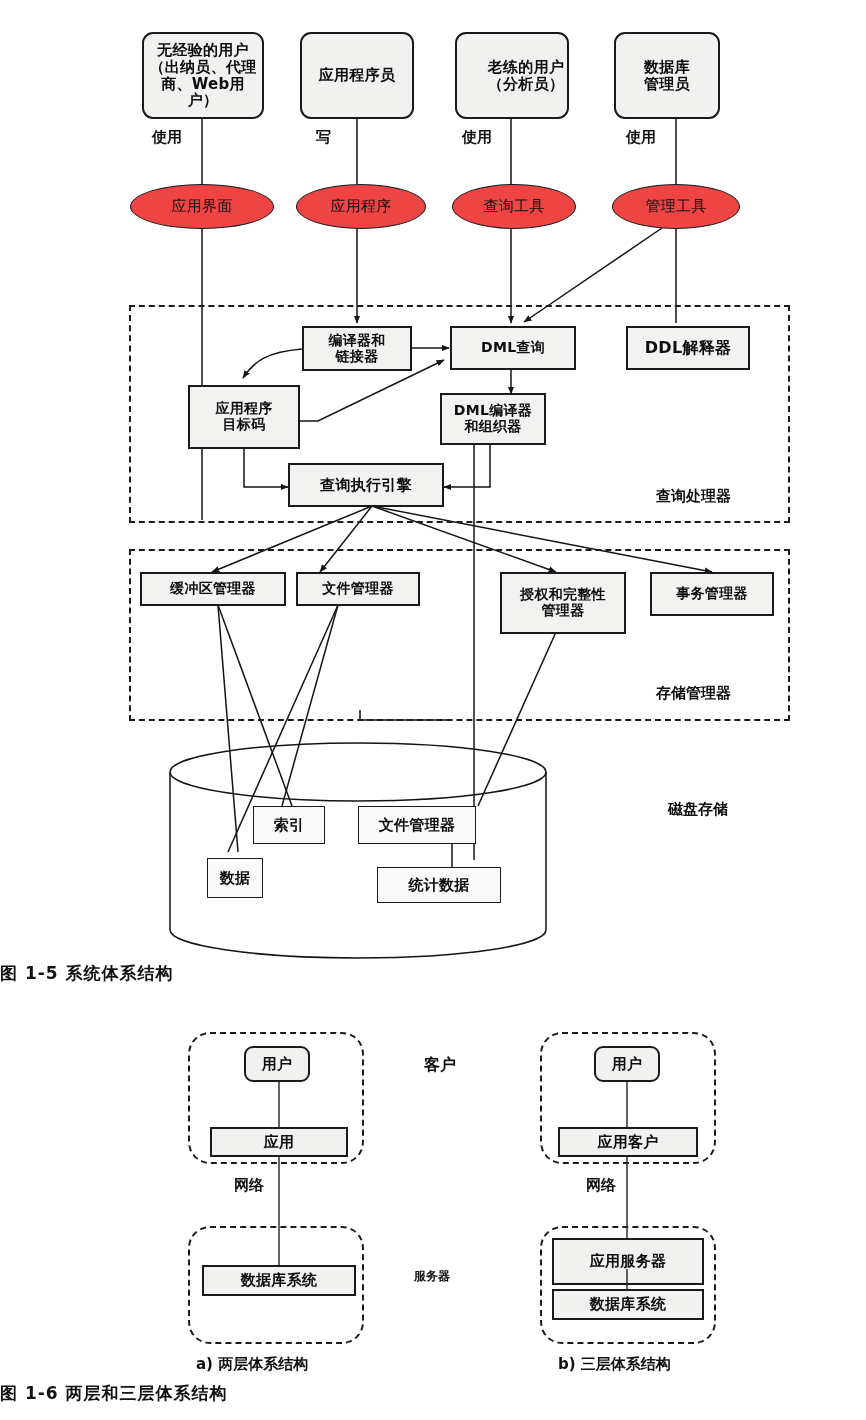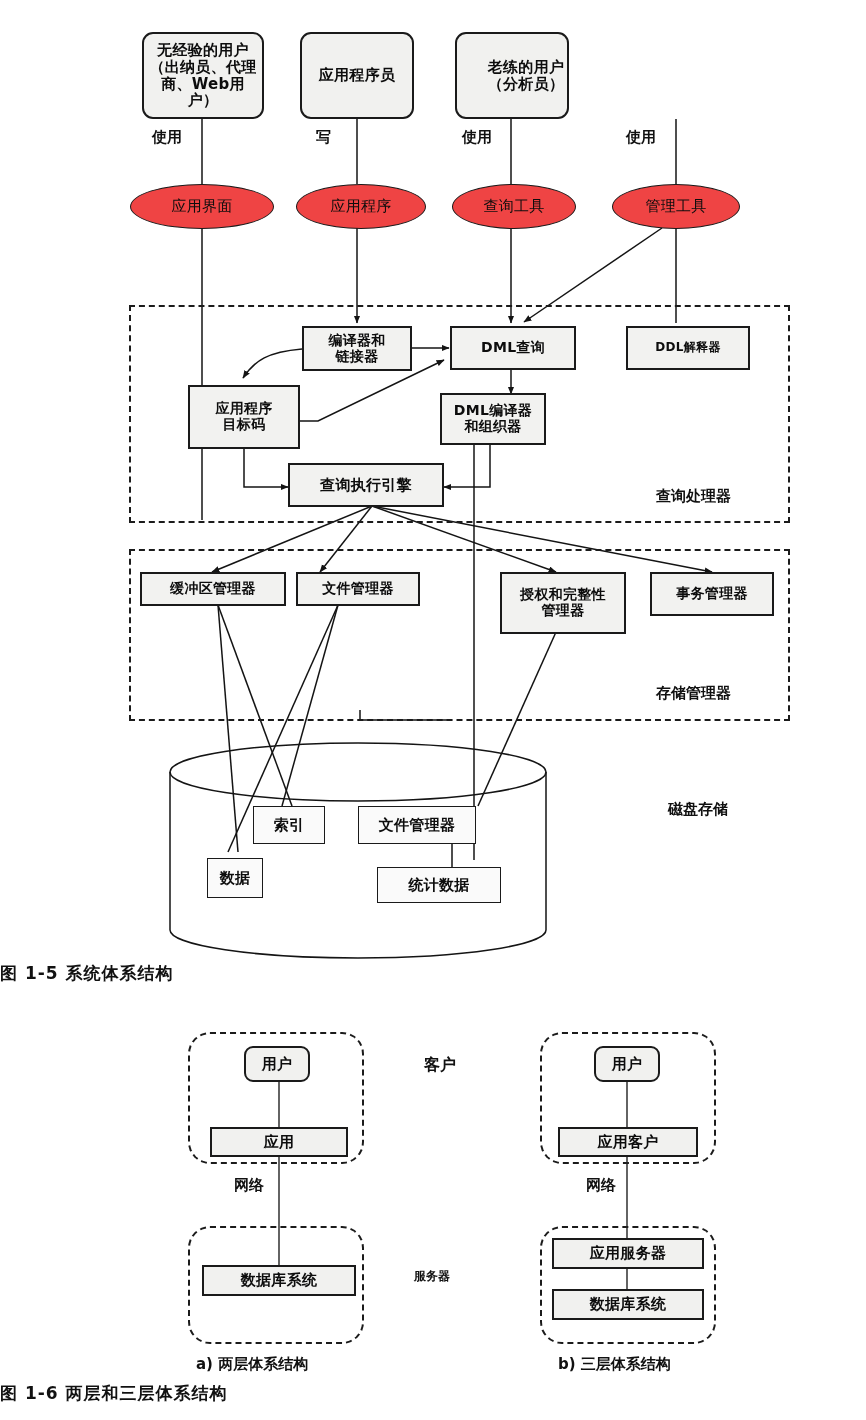--- a/index.html
+++ b/index.html
@@ -121,20 +121,24 @@
   </div>
 
   <div class="node rounded" style="left:455px;top:32px;width:114px;height:87px;font-size:15px;padding-left:28px;">
     <span style="white-space:pre-line">老练的用户
 （分析员）</span>
   </div>
   <div class="label bold" style="left:462px;top:128px;font-size:15px;">
     <span>使用</span>
   </div>
 
+  <div class="node rounded" style="left:614px;top:32px;width:106px;height:87px;font-size:15px;">
+    <span style="white-space:pre-line">数据库
+管理员</span>
+  </div>
   <div class="label bold" style="left:626px;top:128px;font-size:15px;">
     <span>使用</span>
   </div>
 
   <div class="node ellipse" style="left:130px;top:184px;width:144px;height:45px;font-size:15px;">
     <span>应用界面</span>
   </div>
   <div class="node ellipse" style="left:296px;top:184px;width:130px;height:45px;font-size:15px;">
     <span>应用程序</span>
   </div>
@@ -150,21 +154,21 @@
     <span>查询处理器</span>
   </div>
 
   <div class="node plain" style="left:450px;top:326px;width:126px;height:44px;font-size:14px;">
     <span>DML查询</span>
   </div>
   <div class="node plain" style="left:302px;top:326px;width:110px;height:45px;font-size:14px;">
     <span style="white-space:pre-line">编译器和
 链接器</span>
   </div>
-  <div class="node plain" style="left:626px;top:326px;width:124px;height:44px;font-size:12px;">
+  <div class="node plain" style="left:626px;top:326px;width:124px;height:44px;font-size:16px;">
     <span>DDL解释器</span>
   </div>
   <div class="node plain" style="left:188px;top:385px;width:112px;height:64px;font-size:14px;">
     <span style="white-space:pre-line">应用程序
 目标码</span>
   </div>
   <div class="node plain" style="left:440px;top:393px;width:106px;height:52px;font-size:14px;">
     <span style="white-space:pre-line">DML编译器
 和组织器</span>
   </div>
@@ -248,21 +252,21 @@
 
   <div class="dashbox round" style="left:540px;top:1032px;width:176px;height:132px;"></div>
   <div class="node rounded" style="left:594px;top:1046px;width:66px;height:36px;font-size:15px;border-radius:9px;">
     <span>用户</span>
   </div>
   <div class="node" style="left:558px;top:1127px;width:140px;height:30px;font-size:15px;">
     <span>应用客户</span>
   </div>
 
   <div class="dashbox round" style="left:540px;top:1226px;width:176px;height:118px;"></div>
-  <div class="node" style="left:552px;top:1238px;width:152px;height:31px;font-size:15px;">
+  <div class="node" style="left:552px;top:1238px;width:152px;height:47px;font-size:15px;">
     <span>应用服务器</span>
   </div>
   <div class="node" style="left:552px;top:1289px;width:152px;height:31px;font-size:15px;">
     <span>数据库系统</span>
   </div>
 
   <div class="label bold" style="left:586px;top:1176px;font-size:15px;">
     <span>网络</span>
   </div>
   <div class="subcap" style="left:558px;top:1355px;font-size:15px;">

